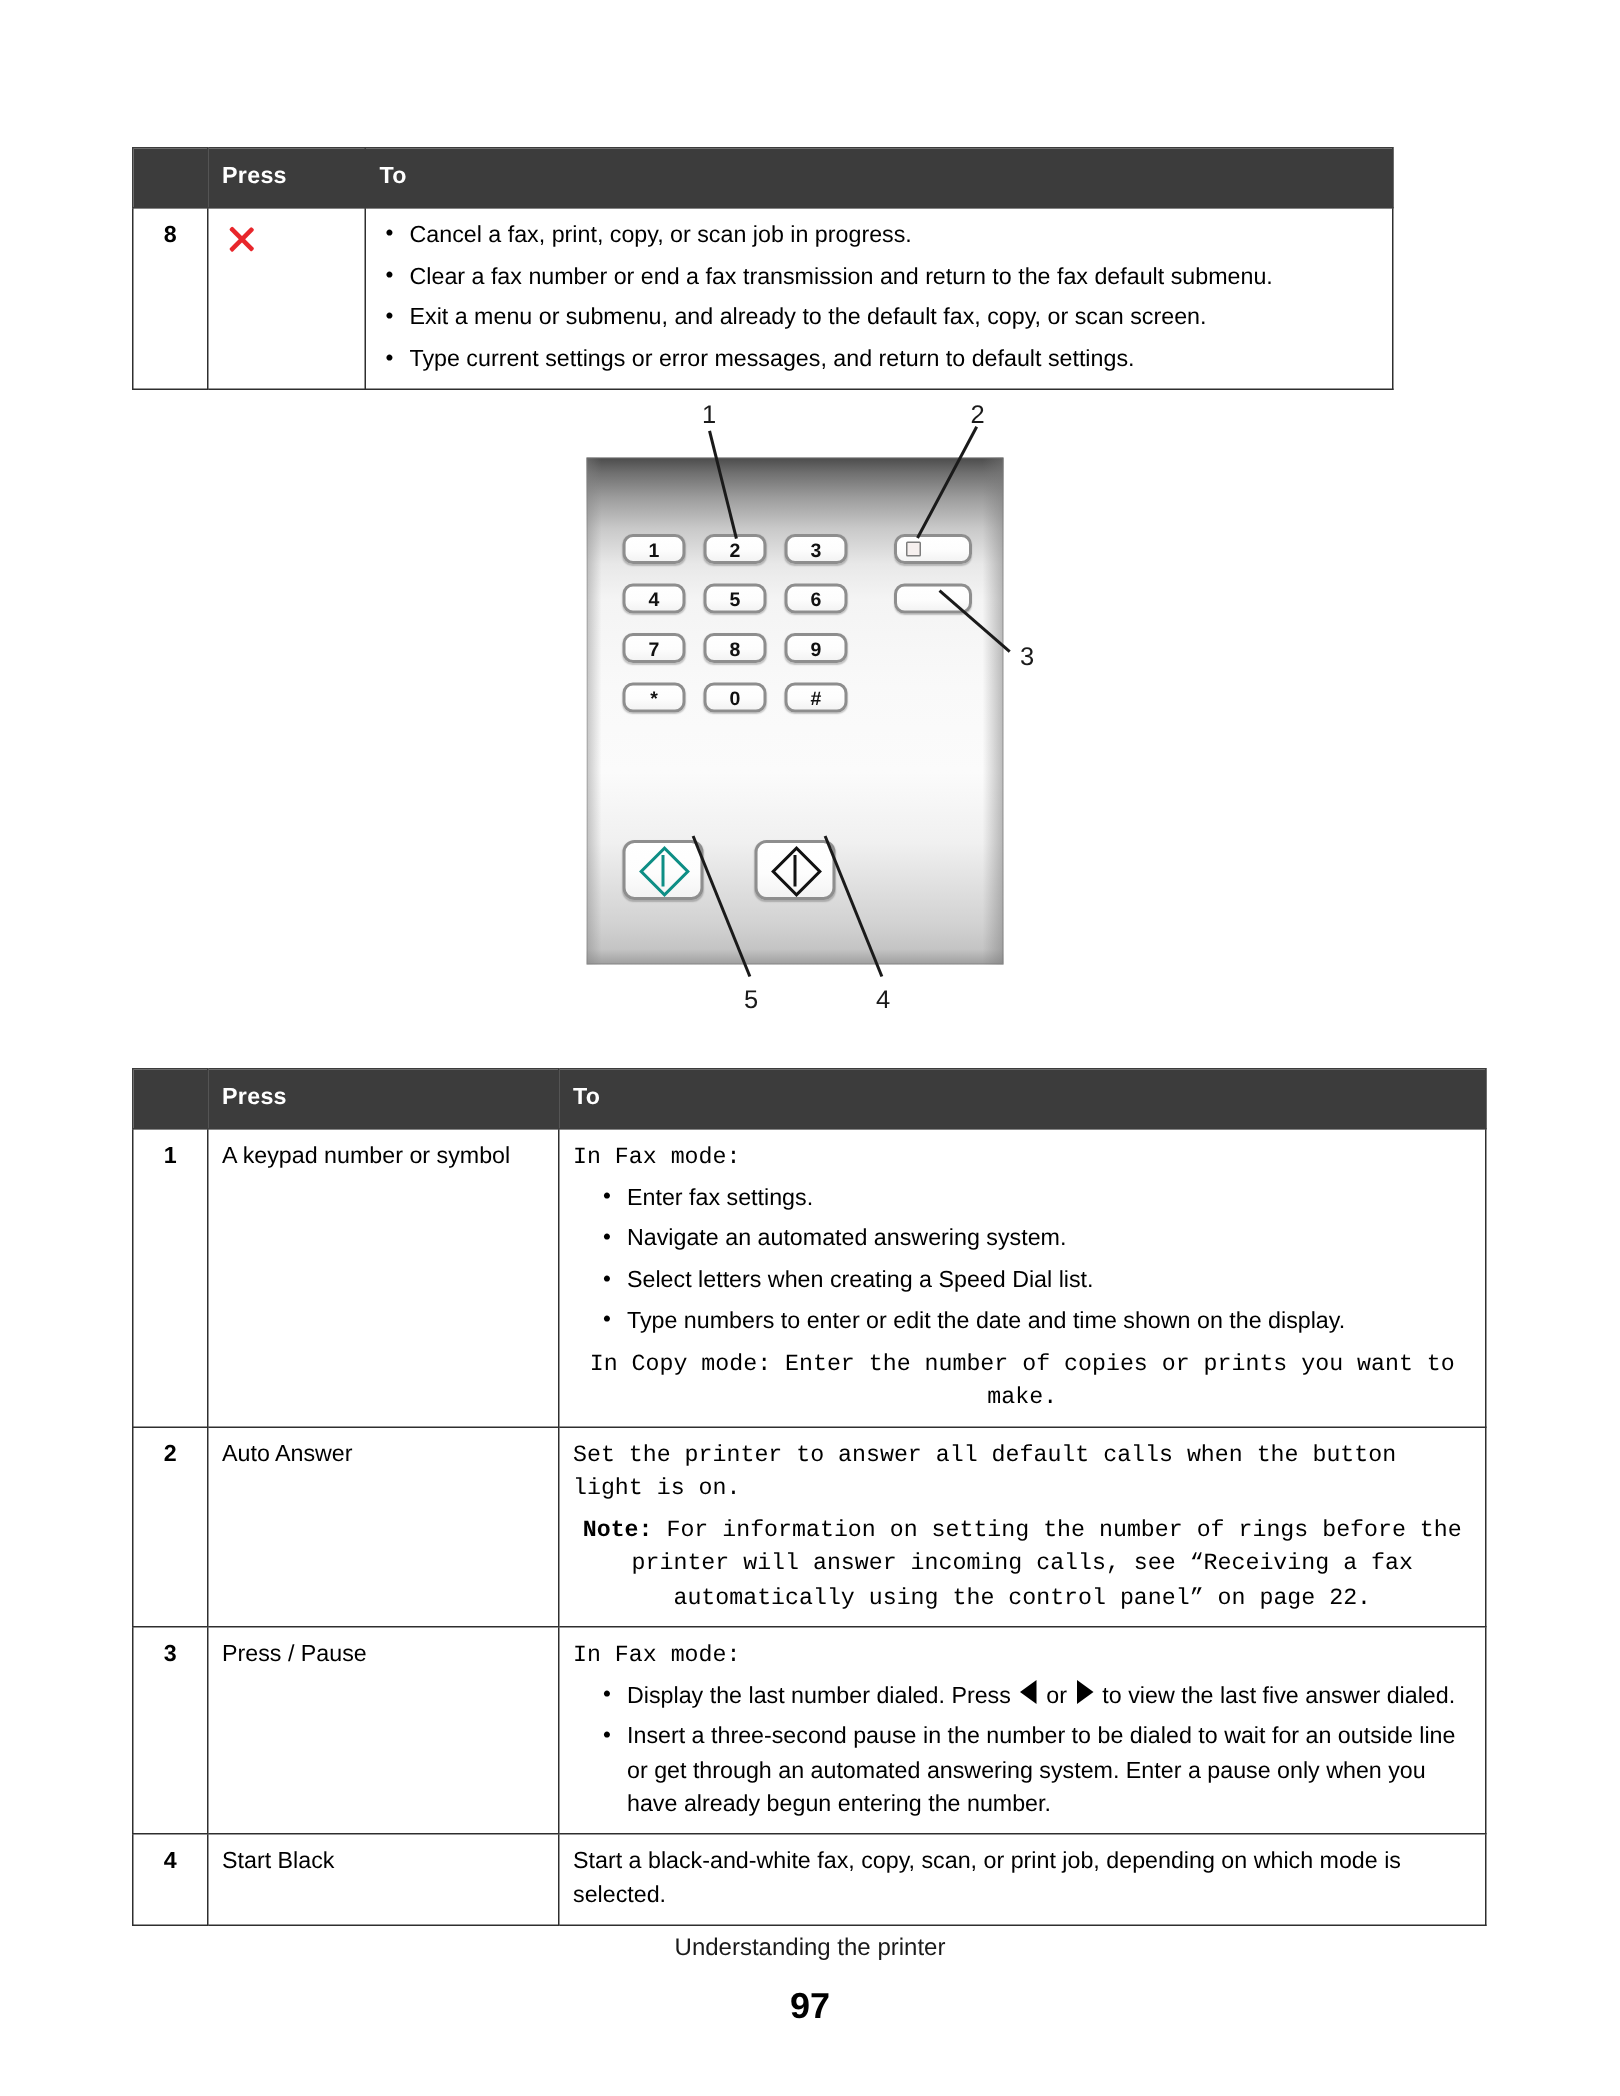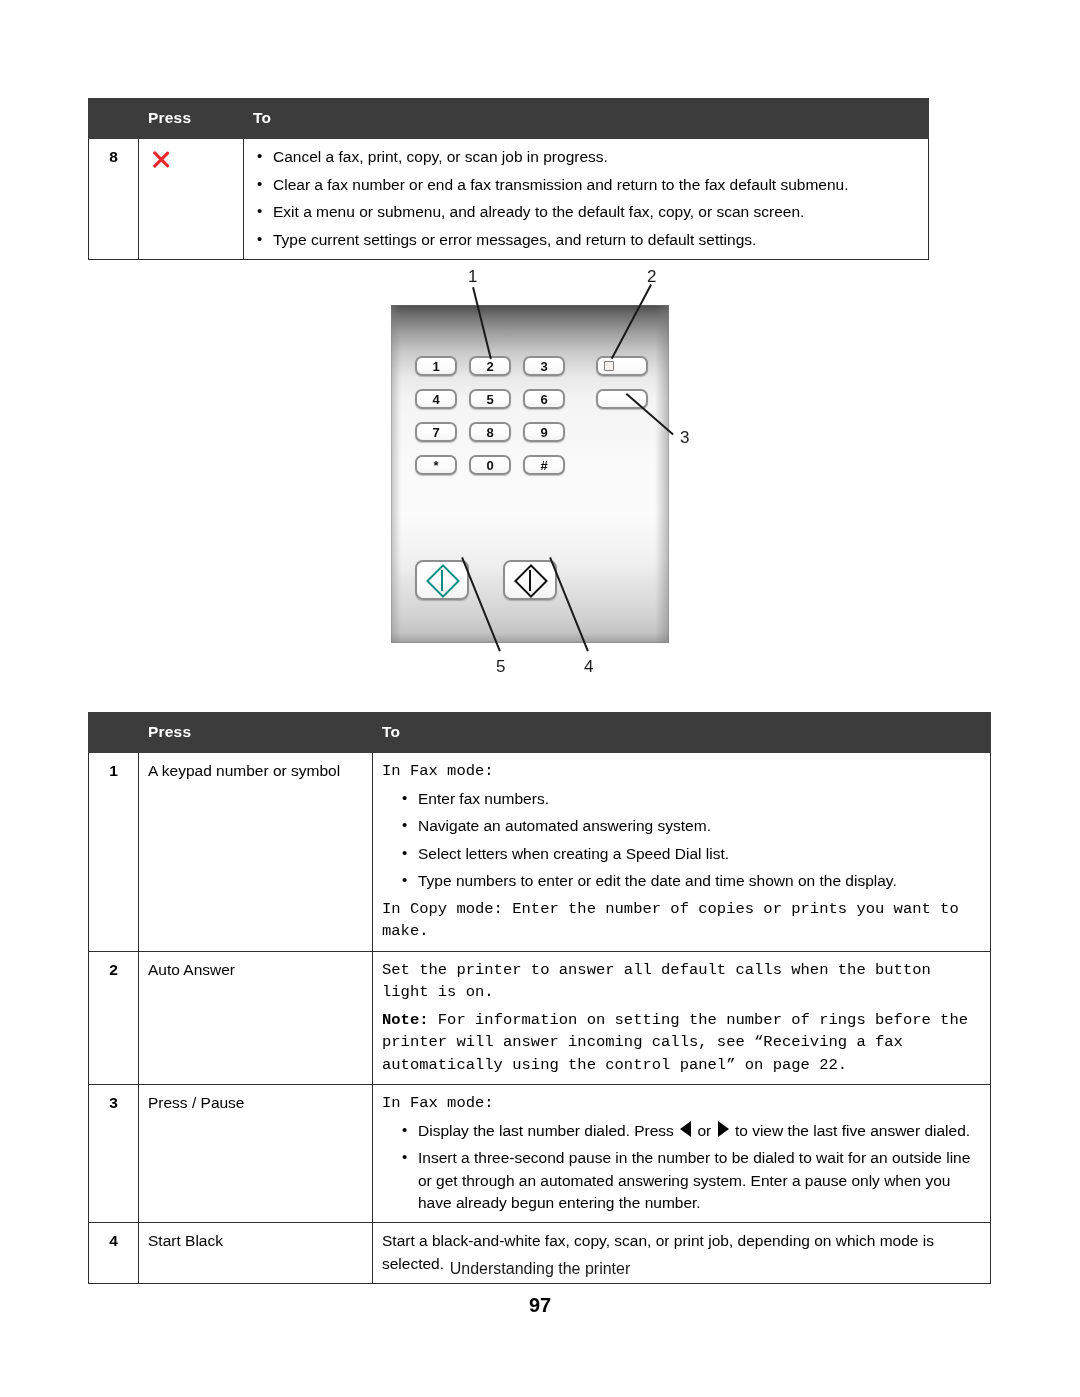--- a/index.html
+++ b/index.html
@@ -63,21 +63,21 @@
     content: "\2022";
     position: absolute;
     left: 4px;
     top: -1px;
     font-size: 15px;
   }
   .bullets.indent li { padding-left: 36px; }
   .bullets.indent li::before { left: 20px; }
 
   .para { margin: 0 0 5px 0; font-family: Liberation Mono, monospace; }
-  .para:last-child { margin-bottom: 0; }
+  .para:last-child { margin-bottom: 0; text-align: center; }
   .note-label { font-weight: bold; }
 
   
   .tri {
     display: inline-block;
     width: 0; height: 0;
     vertical-align: -1px;
     margin: 0 2px;
   }
   .tri.left  { border-top: 8px solid transparent; border-bottom: 8px solid transparent; border-right: 11px solid #000; }
@@ -236,26 +236,26 @@
     position: absolute;
     background: #1a1a1a;
     transform-origin: 0 0;
     height: 1.6px;
   }
 
   
   #footer {
     position: absolute;
     left: 0;
-    top: 1260px;
+    top: 1290px;
     width: 1080px;
     text-align: center;
   }
   #footer .caption { font-size: 16px; color: #1a1a1a; }
-  #footer .pagenum { font-size: 20px; font-weight: bold; color: #000; margin-top: 16px; }
+  #footer .pagenum { font-size: 24px; font-weight: bold; color: #000; margin-top: 16px; }
 </style>
 </head>
 <body>
 
 <div class="page">
 
   <table class="spec" id="table-1">
     <colgroup>
         <col class="c1">
         <col class="c2">
@@ -382,21 +382,21 @@
       </tr>
     </thead>
     <tbody>
 
       <tr>
         <td class="colnum">1</td>
         <td>A keypad number or symbol</td>
         <td>
           <p class="para">In Fax mode:</p>
           <ul class="bullets indent">
-            <li>Enter fax numbers.</li>
+            <li>Enter fax settings.</li>
             <li>Navigate an automated answering system.</li>
             <li>Select letters when creating a Speed Dial list.</li>
             <li>Type numbers to enter or edit the date and time shown on the display.</li>
           </ul>
           <p class="para" style="margin-top:5px;">In Copy mode: Enter the number of copies or prints you want to make.</p>
         </td>
       </tr>
 
       <tr>
         <td class="colnum">2</td>

